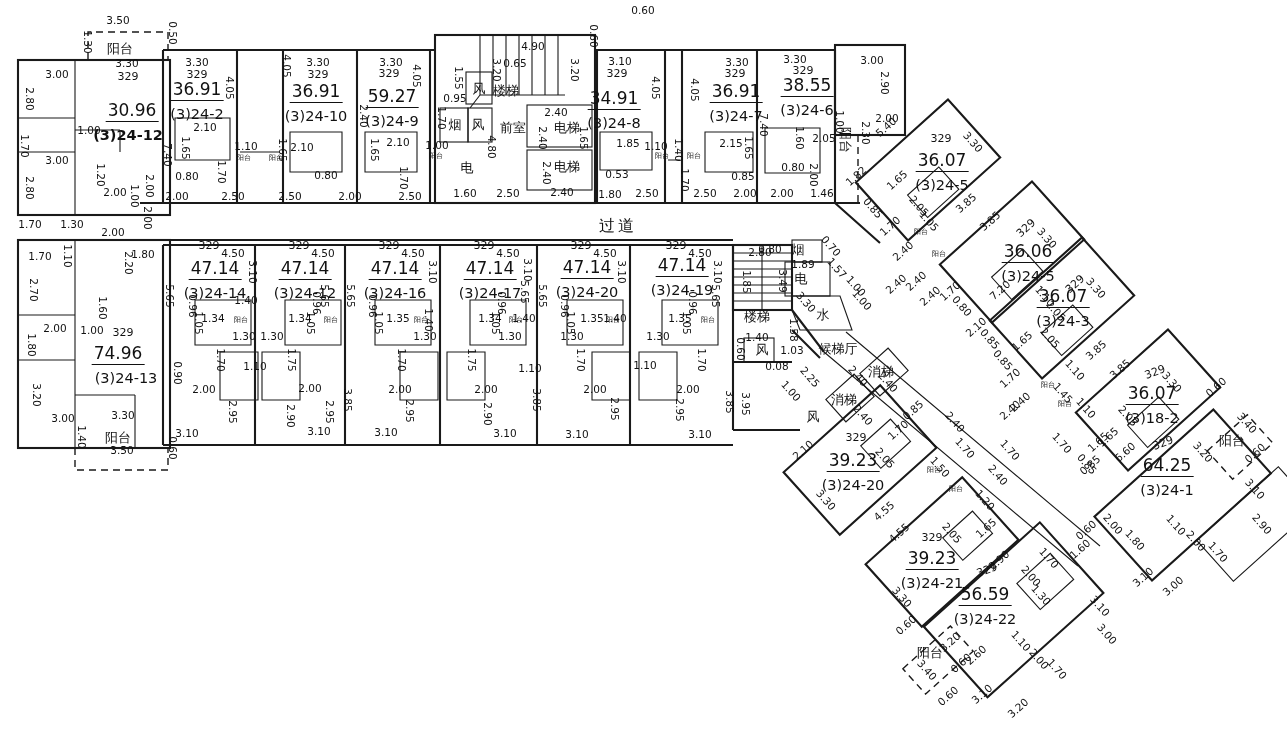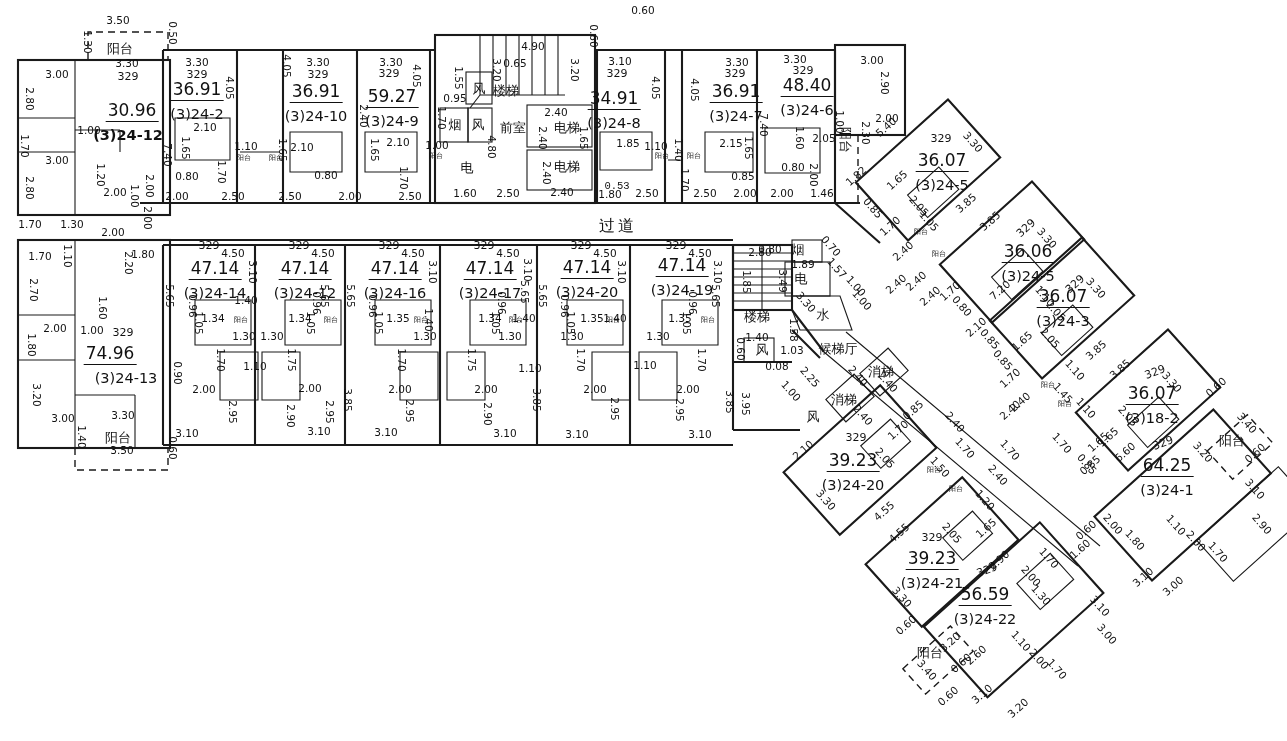--- a/index.html
+++ b/index.html
@@ -121,33 +121,33 @@
       <span class="lbl area" style="left: 197px; top: 91px; transform: translate(-50%, -50%) rotate(0deg);">36.91</span>
       <span class="lbl unit" style="left: 197px; top: 114px; transform: translate(-50%, -50%) rotate(0deg);">(3)24-2</span>
       <span class="lbl area" style="left: 316px; top: 93px; transform: translate(-50%, -50%) rotate(0deg);">36.91</span>
       <span class="lbl unit" style="left: 316px; top: 116px; transform: translate(-50%, -50%) rotate(0deg);">(3)24-10</span>
       <span class="lbl area" style="left: 392px; top: 98px; transform: translate(-50%, -50%) rotate(0deg);">59.27</span>
       <span class="lbl unit" style="left: 392px; top: 121px; transform: translate(-50%, -50%) rotate(0deg);">(3)24-9</span>
       <span class="lbl area" style="left: 614px; top: 100px; transform: translate(-50%, -50%) rotate(0deg);">34.91</span>
       <span class="lbl unit" style="left: 614px; top: 123px; transform: translate(-50%, -50%) rotate(0deg);">(3)24-8</span>
       <span class="lbl area" style="left: 736px; top: 93px; transform: translate(-50%, -50%) rotate(0deg);">36.91</span>
       <span class="lbl unit" style="left: 736px; top: 116px; transform: translate(-50%, -50%) rotate(0deg);">(3)24-7</span>
-      <span class="lbl area" style="left: 807px; top: 87px; transform: translate(-50%, -50%) rotate(0deg);">48.40</span>
+      <span class="lbl area" style="left: 807px; top: 87px; transform: translate(-50%, -50%) rotate(0deg);">38.55</span>
       <span class="lbl unit" style="left: 807px; top: 110px; transform: translate(-50%, -50%) rotate(0deg);">(3)24-6</span>
       <span class="lbl area" style="left: 942px; top: 162px; transform: translate(-50%, -50%) rotate(0deg);">36.07</span>
       <span class="lbl unit" style="left: 942px; top: 185px; transform: translate(-50%, -50%) rotate(0deg);">(3)24-5</span>
       <span class="lbl area" style="left: 1028px; top: 253px; transform: translate(-50%, -50%) rotate(0deg);">36.06</span>
       <span class="lbl unit" style="left: 1028px; top: 276px; transform: translate(-50%, -50%) rotate(0deg);">(3)24-5</span>
       <span class="lbl area" style="left: 1063px; top: 298px; transform: translate(-50%, -50%) rotate(0deg);">36.07</span>
       <span class="lbl unit" style="left: 1063px; top: 321px; transform: translate(-50%, -50%) rotate(0deg);">(3)24-3</span>
       <span class="lbl area" style="left: 1152px; top: 395px; transform: translate(-50%, -50%) rotate(0deg);">36.07</span>
       <span class="lbl unit" style="left: 1152px; top: 418px; transform: translate(-50%, -50%) rotate(0deg);">(3)18-2</span>
       <span class="lbl area" style="left: 1167px; top: 467px; transform: translate(-50%, -50%) rotate(0deg);">64.25</span>
       <span class="lbl unit" style="left: 1167px; top: 490px; transform: translate(-50%, -50%) rotate(0deg);">(3)24-1</span>
-      <span class="lbl area" style="left: 110px; top: 355px; transform: translate(-50%, -50%) rotate(0deg); text-align: right;">74.96</span>
+      <span class="lbl area" style="left: 118px; top: 355px; transform: translate(-50%, -50%) rotate(0deg); text-align: right;">74.96</span>
       <span class="lbl unit" style="left: 126px; top: 378px; transform: translate(-50%, -50%) rotate(0deg);">(3)24-13</span>
       <span class="lbl area" style="left: 215px; top: 270px; transform: translate(-50%, -50%) rotate(0deg);">47.14</span>
       <span class="lbl unit" style="left: 215px; top: 293px; transform: translate(-50%, -50%) rotate(0deg);">(3)24-14</span>
       <span class="lbl area" style="left: 305px; top: 270px; transform: translate(-50%, -50%) rotate(0deg);">47.14</span>
       <span class="lbl unit" style="left: 305px; top: 293px; transform: translate(-50%, -50%) rotate(0deg);">(3)24-12</span>
       <span class="lbl area" style="left: 395px; top: 270px; transform: translate(-50%, -50%) rotate(0deg);">47.14</span>
       <span class="lbl unit" style="left: 395px; top: 293px; transform: translate(-50%, -50%) rotate(0deg);">(3)24-16</span>
       <span class="lbl area" style="left: 490px; top: 270px; transform: translate(-50%, -50%) rotate(0deg);">47.14</span>
       <span class="lbl unit" style="left: 490px; top: 293px; transform: translate(-50%, -50%) rotate(0deg);">(3)24-17</span>
       <span class="lbl area" style="left: 587px; top: 269px; transform: translate(-50%, -50%) rotate(0deg);">47.14</span>
@@ -284,21 +284,21 @@
       <span class="lbl dim" style="left: 647px; top: 193px; transform: translate(-50%, -50%) rotate(0deg);">2.50</span>
       <span class="lbl dim" style="left: 705px; top: 193px; transform: translate(-50%, -50%) rotate(0deg);">2.50</span>
       <span class="lbl dim" style="left: 745px; top: 193px; transform: translate(-50%, -50%) rotate(0deg);">2.00</span>
       <span class="lbl dim" style="left: 782px; top: 193px; transform: translate(-50%, -50%) rotate(0deg);">2.00</span>
       <span class="lbl dim" style="left: 822px; top: 193px; transform: translate(-50%, -50%) rotate(0deg);">1.46</span>
       <span class="lbl dim" style="left: 620px; top: 61px; transform: translate(-50%, -50%) rotate(0deg);">3.10</span>
       <span class="lbl num" style="left: 617px; top: 73px; transform: translate(-50%, -50%) rotate(0deg);">329</span>
       <span class="lbl dim" style="left: 656px; top: 88px; transform: translate(-50%, -50%) rotate(90deg);">4.05</span>
       <span class="lbl dim" style="left: 628px; top: 143px; transform: translate(-50%, -50%) rotate(0deg);">1.85</span>
       <span class="lbl dim" style="left: 584px; top: 138px; transform: translate(-50%, -50%) rotate(90deg);">1.65</span>
-      <span class="lbl dim" style="left: 617px; top: 186px; transform: translate(-50%, -50%) rotate(0deg); font-family: Liberation Mono, monospace;">0.53</span>
+      <span class="lbl dim" style="left: 617px; top: 174px; transform: translate(-50%, -50%) rotate(0deg);">0.53</span>
       <span class="lbl dim" style="left: 656px; top: 146px; transform: translate(-50%, -50%) rotate(0deg);">1.10</span>
       <span class="lbl dim" style="left: 679px; top: 150px; transform: translate(-50%, -50%) rotate(90deg);">1.40</span>
       <span class="lbl dim" style="left: 685px; top: 180px; transform: translate(-50%, -50%) rotate(90deg);">1.70</span>
       <span class="lbl dim" style="left: 737px; top: 62px; transform: translate(-50%, -50%) rotate(0deg);">3.30</span>
       <span class="lbl num" style="left: 735px; top: 73px; transform: translate(-50%, -50%) rotate(0deg);">329</span>
       <span class="lbl dim" style="left: 695px; top: 90px; transform: translate(-50%, -50%) rotate(90deg);">4.05</span>
       <span class="lbl dim" style="left: 731px; top: 143px; transform: translate(-50%, -50%) rotate(0deg);">2.15</span>
       <span class="lbl dim" style="left: 749px; top: 148px; transform: translate(-50%, -50%) rotate(90deg);">1.65</span>
       <span class="lbl dim" style="left: 743px; top: 176px; transform: translate(-50%, -50%) rotate(0deg);">0.85</span>
       <span class="lbl dim" style="left: 795px; top: 59px; transform: translate(-50%, -50%) rotate(0deg);">3.30</span>

